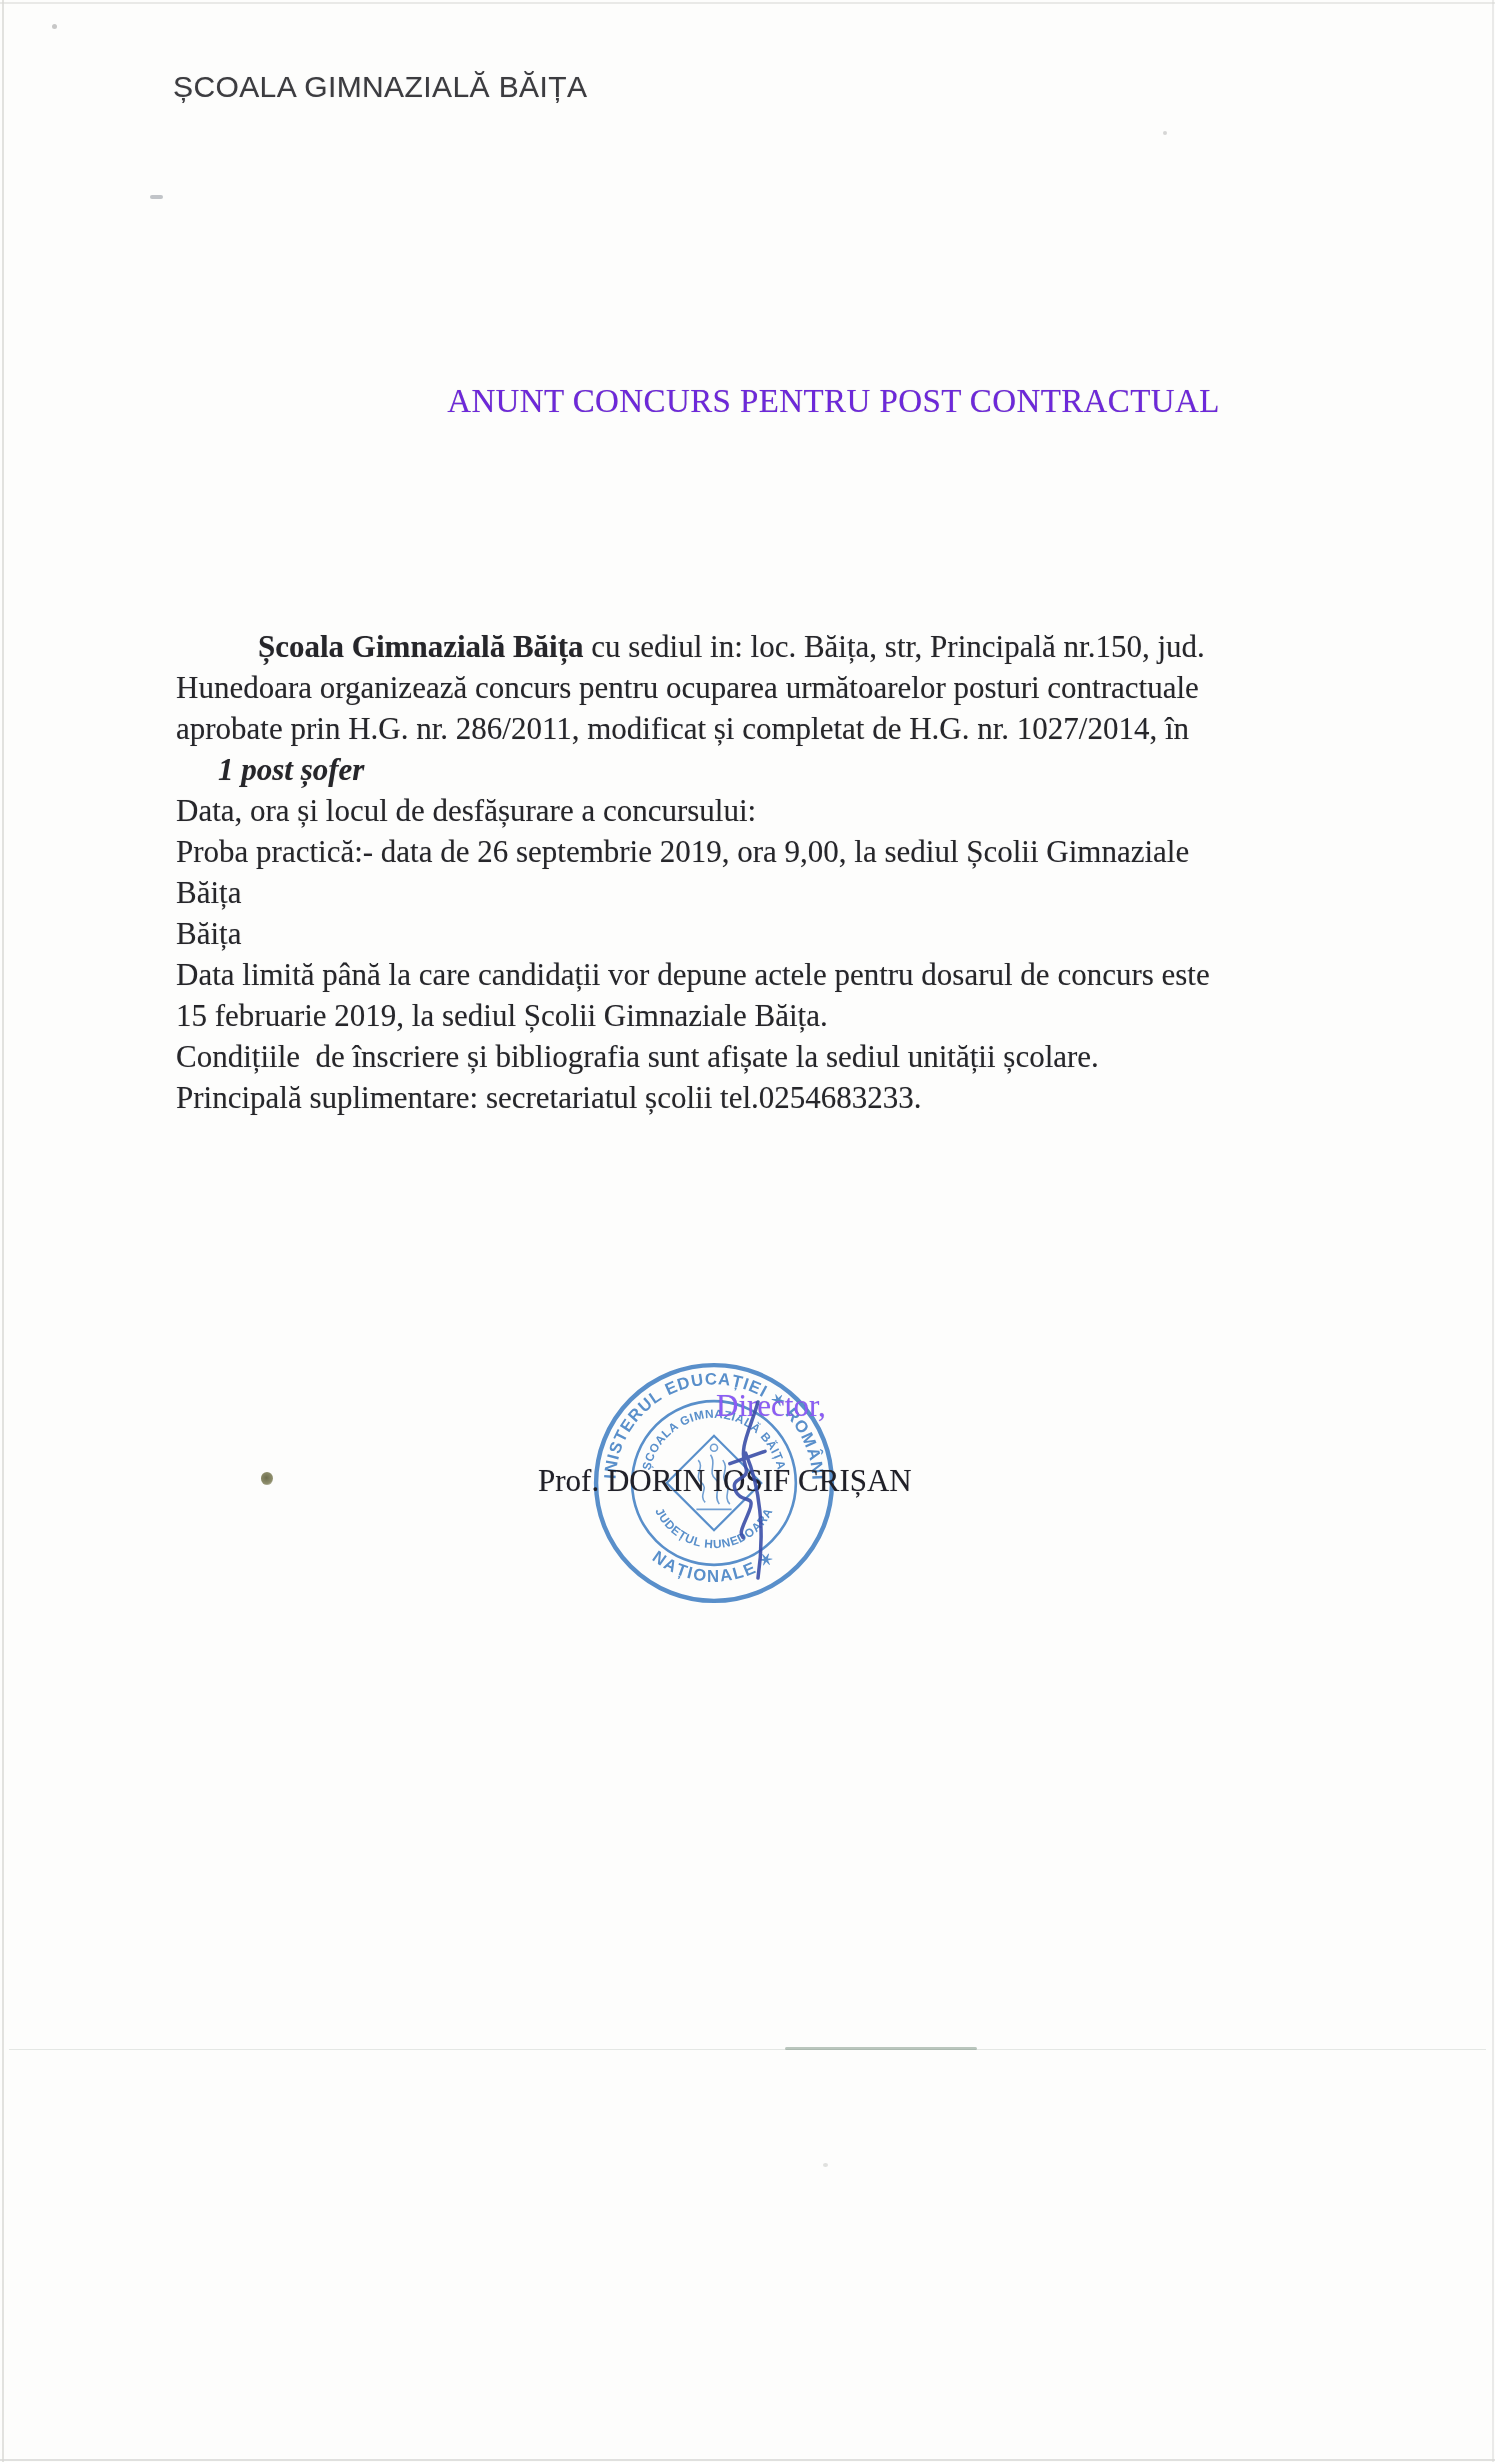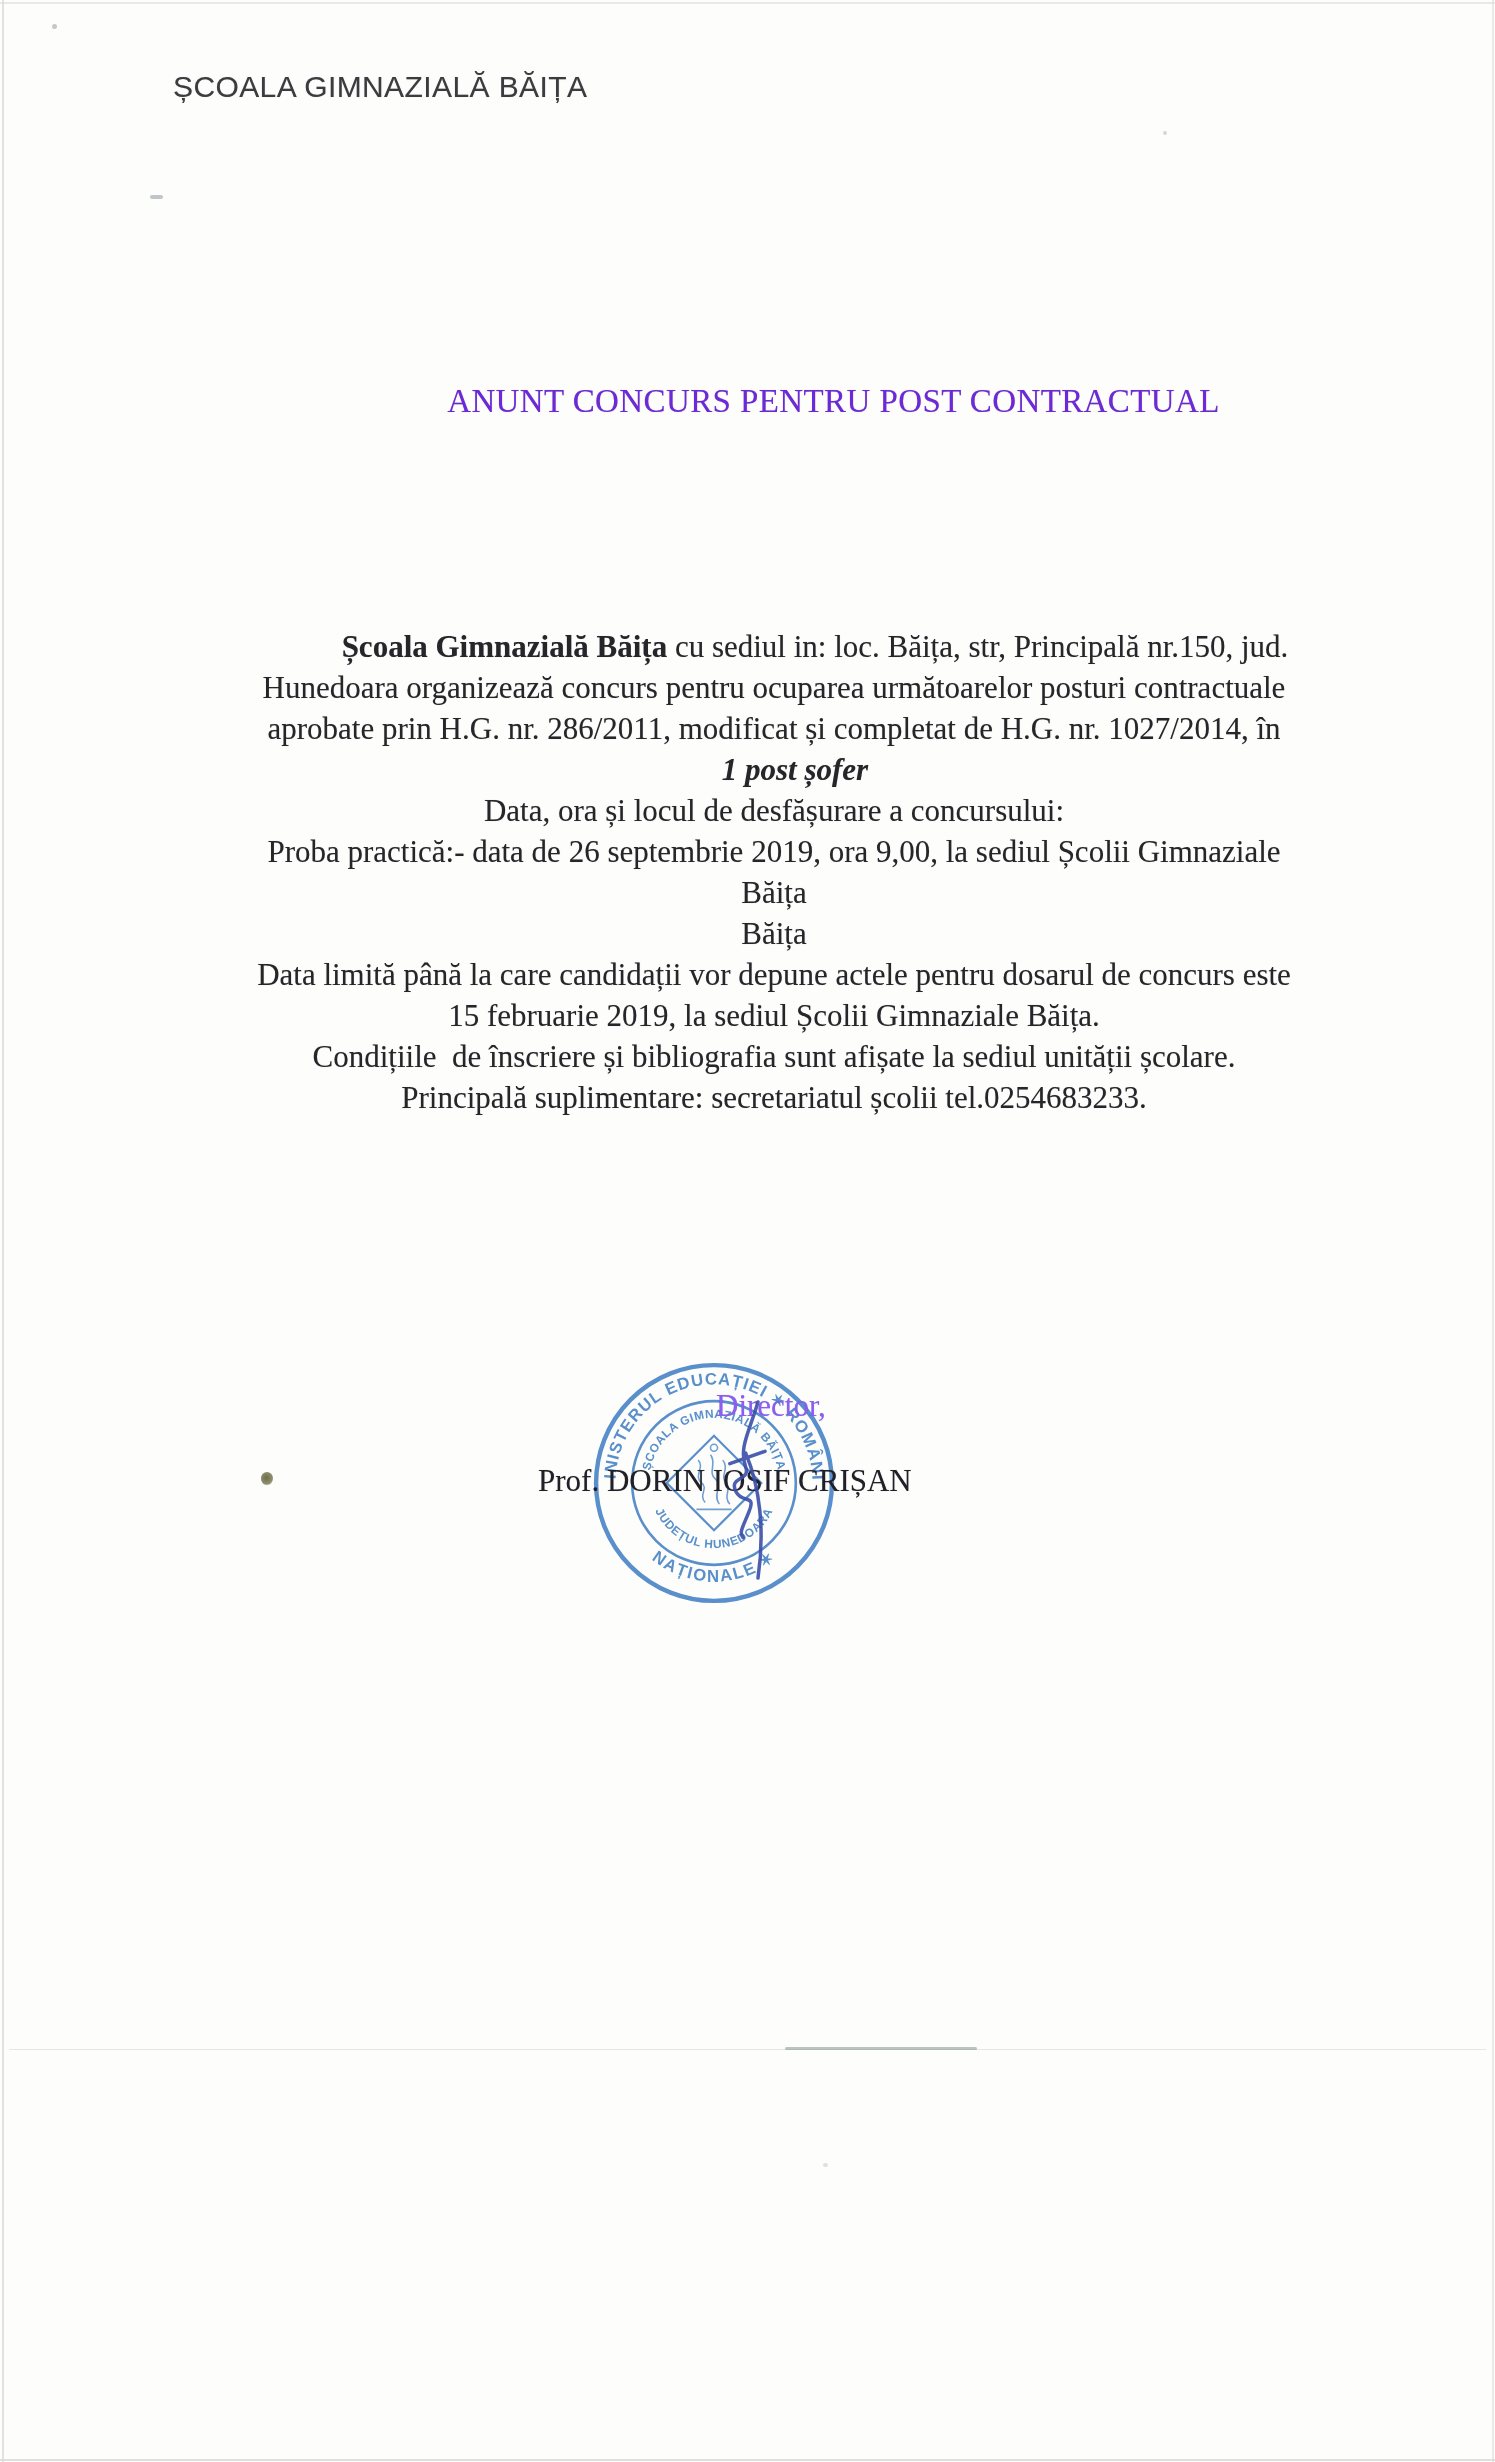--- a/index.html
+++ b/index.html
@@ -26,21 +26,20 @@
   .doc-title{
     position:absolute;left:438px;top:383px;width:791px;
     text-align:center;font-size:33px;letter-spacing:0.4px;color:#6d28d9;
     white-space:nowrap;
     text-shadow:0 0 0.9px rgba(30,30,40,.3);
   }
   .body-block{
     position:absolute;left:176px;top:626px;width:1196px;
     font-size:31px;line-height:41px;
     text-shadow:0 0 0.9px rgba(30,30,40,.28);
-    text-align:center;
   }
   .body-block .line{white-space:pre;}
   .body-block b{font-weight:bold;}
 
   .sig-role{
     position:absolute;left:716px;top:1388px;font-size:31px;color:#8b5cf6;
     z-index:3;text-shadow:0 0 0.9px rgba(30,30,40,.3);white-space:nowrap;
   }
   .sig-name{
     position:absolute;left:538px;top:1463px;font-size:31px;color:#202028;

